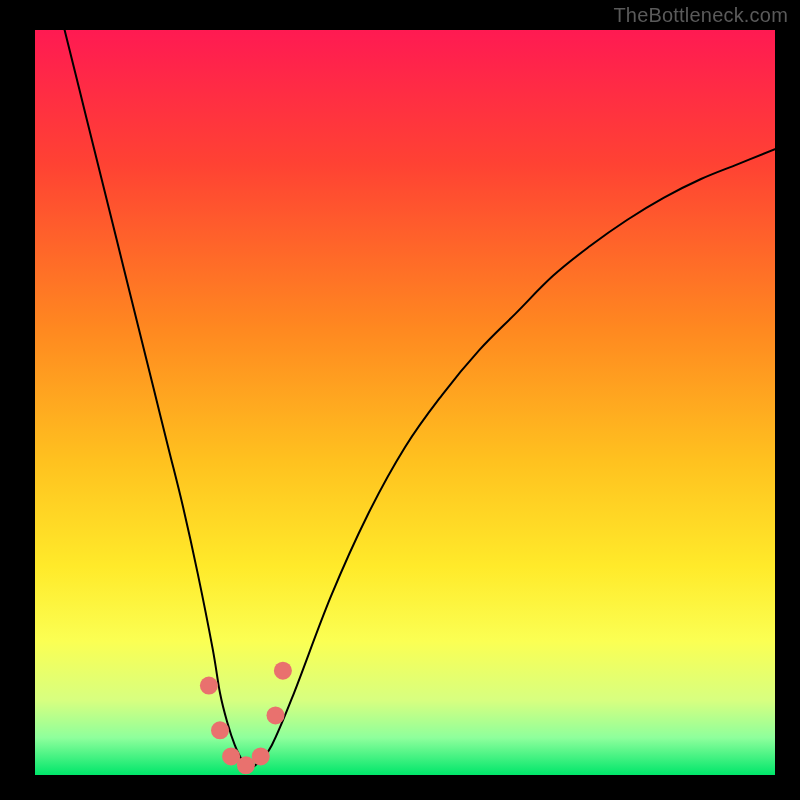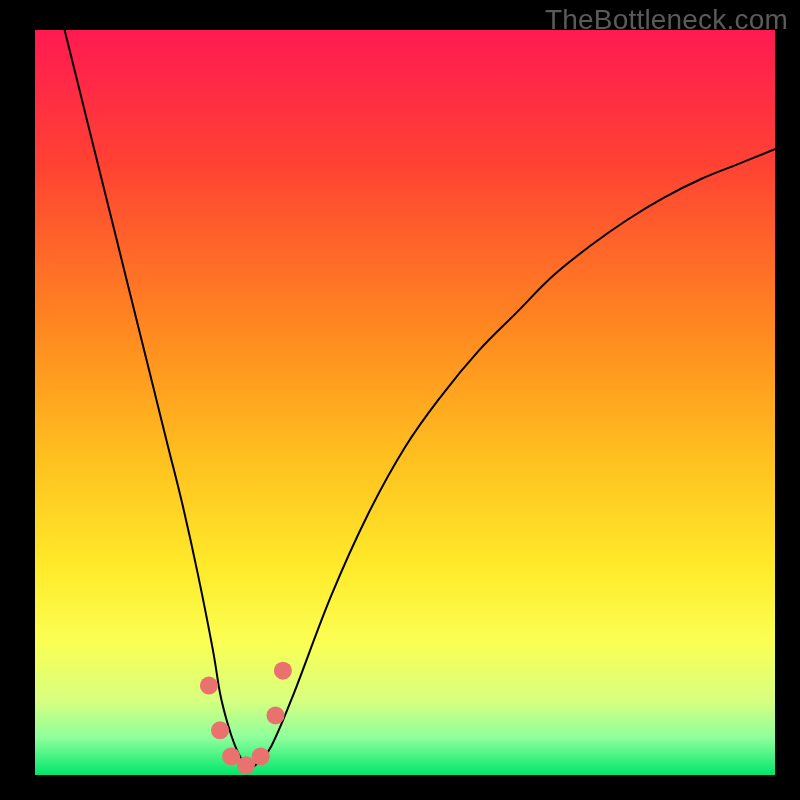--- a/index.html
+++ b/index.html
@@ -22,21 +22,21 @@
     position: absolute;
     left: 35px;
     top: 30px;
     width: 740px;
     height: 745px;
   }
   .watermark {
     position: absolute;
     top: 4px;
     right: 12px;
-    font-size: 28px;
+    font-size: 20px;
     font-weight: 500;
     color: #5a5a5a;
     letter-spacing: 0.2px;
   }
   svg { display: block; }
 </style>
 </head>
 <body>
 
 <div class="frame">

